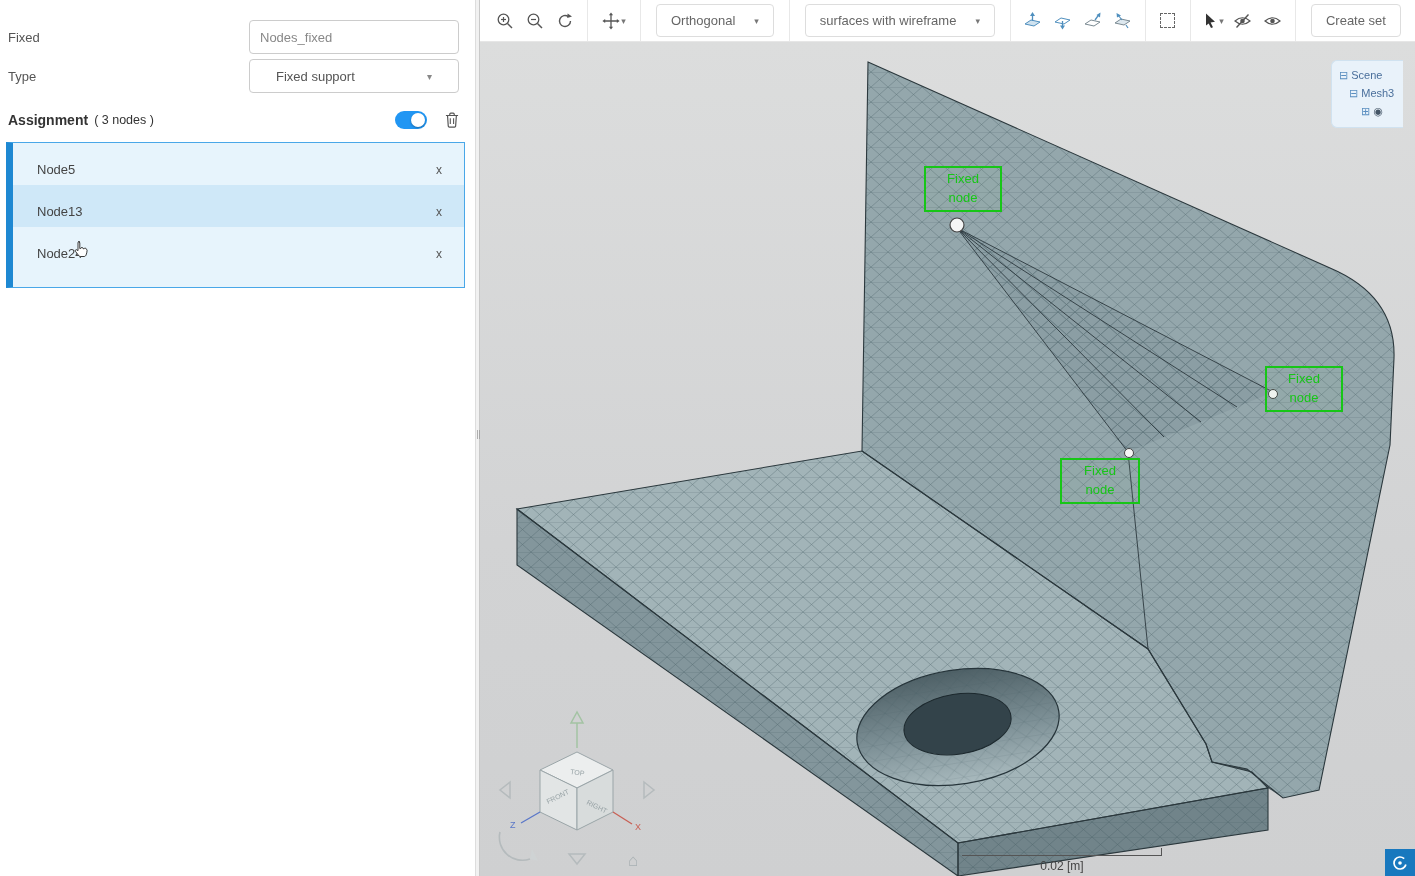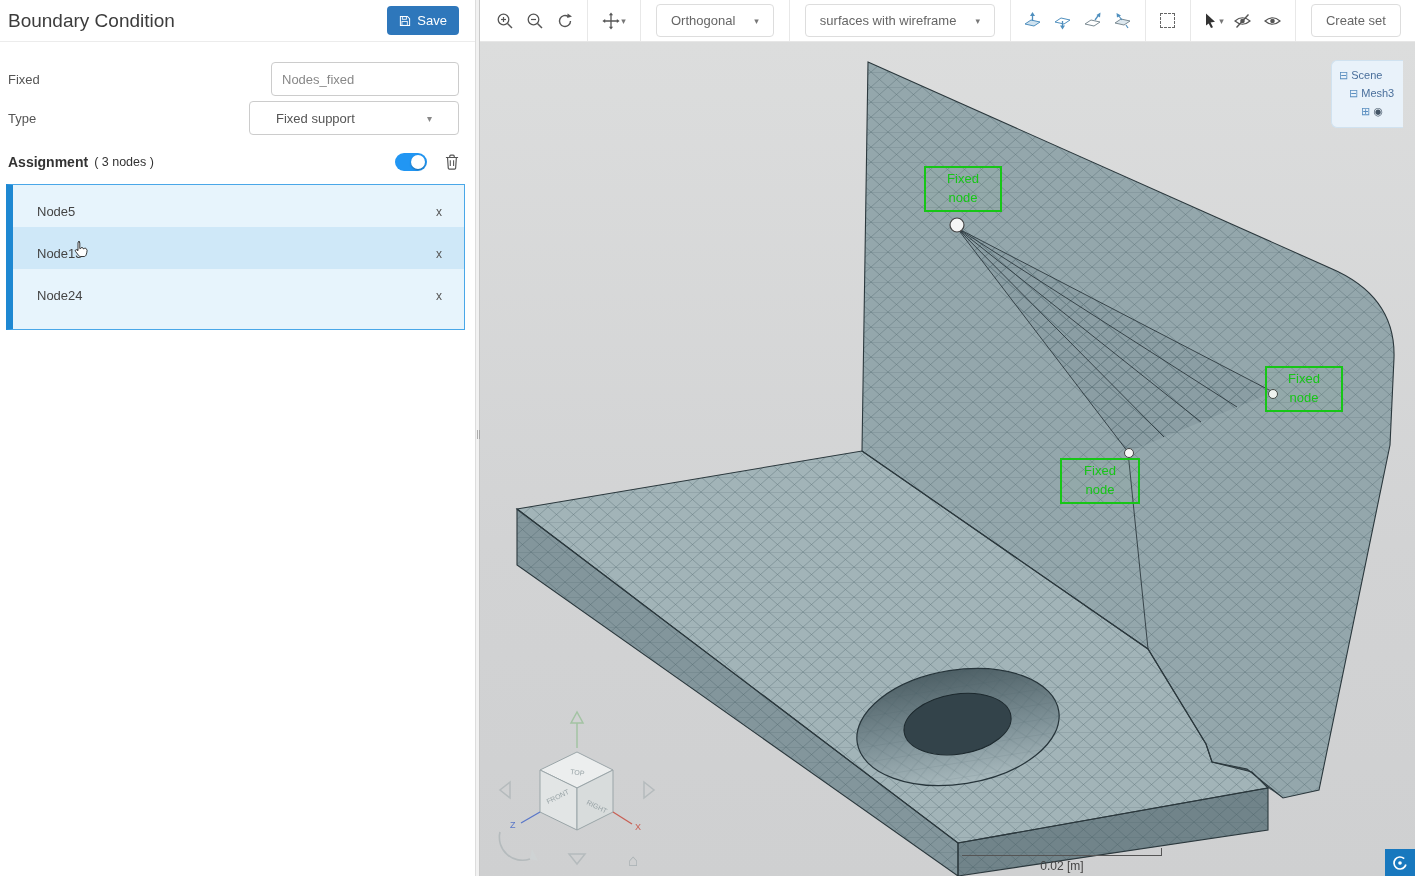--- a/index.html
+++ b/index.html
@@ -24,21 +24,21 @@
     cursor:pointer; font-family:inherit;
   }
   .form-row {
     display:flex; align-items:center; justify-content:space-between;
     padding:0 16px 0 8px;
   }
   .form-row.name { margin-top:20px; }
   .form-row.type { margin-top:5px; }
   .form-label { font-size:13px; color:#555; }
   .text-input {
-    width:188px; height:34px; border:1px solid #ccc; border-radius:4px;
+    width:210px; height:34px; border:1px solid #ccc; border-radius:4px;
     padding:0 10px; font-size:13px; color:#888; font-family:inherit; background:#fff;
   }
   .select-box {
     width:210px; height:34px; border:1px solid #ccc; border-radius:4px;
     padding:0 26px; font-size:13px; color:#555; background:#fff;
     display:flex; align-items:center; justify-content:space-between; cursor:pointer;
   }
   .select-caret { font-size:10px; color:#888; }
   .assignment-row { display:flex; align-items:center; padding:0 16px 0 8px; margin-top:18px; }
   .assignment-title { font-weight:bold; font-size:14px; color:#333; }
@@ -131,33 +131,20 @@
     position:absolute; right:0; bottom:0; width:30px; height:27px; background:#1878be;
     display:flex; align-items:center; justify-content:center; z-index:4; cursor:pointer;
   }
 </style>
 </head>
 <body>
 
 <div class="app">
 
   <aside class="left-panel">
-    <div class="panel-header">
-      <h1 class="panel-title">Boundary Condition</h1>
-      <button class="save-btn">
-        <span style="display:flex;">
-          <svg width="12" height="12" viewBox="0 0 13 13">
-              <path d="M1.5 1.5h7.6l2.4 2.4v7.6H1.5z" fill="none" stroke="#fff" stroke-width="1.1"></path>
-              <rect x="3.6" y="1.8" width="4.4" height="2.8" fill="none" stroke="#fff" stroke-width="0.9"></rect>
-              <rect x="3.2" y="7" width="5.8" height="4.2" fill="none" stroke="#fff" stroke-width="0.9"></rect>
-            </svg>
-        </span>
-        <span>Save</span>
-      </button>
-    </div>
 
     <div class="form-row name">
       <label class="form-label">Fixed</label>
       <input class="text-input" type="text" value="Nodes_fixed" style="">
     </div>
 
     <div class="form-row type">
       <label class="form-label">Type</label>
       <div class="select-box">
         <span>Fixed support</span>

